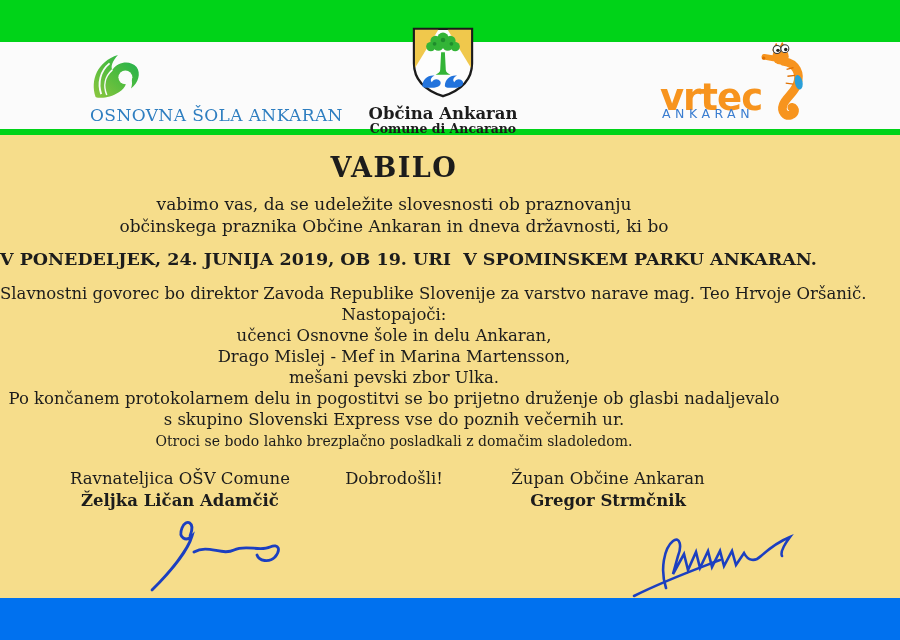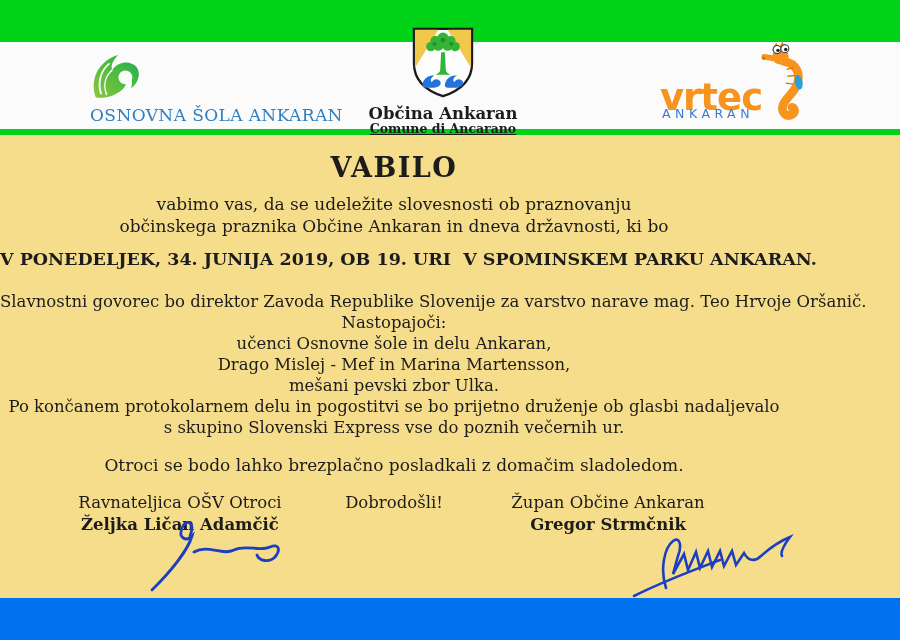--- a/index.html
+++ b/index.html
@@ -13,42 +13,42 @@
   .bar-top    {position:absolute;left:0;top:0;width:900px;height:42px;background:#00D318;}
   .band-white {position:absolute;left:0;top:42px;width:900px;height:87px;background:#FBFBFB;}
   .bar-strip  {position:absolute;left:0;top:129px;width:900px;height:6px;background:#00D318;}
   .bar-bottom {position:absolute;left:0;top:598px;width:900px;height:42px;background:#0071EF;}
 
   
   .logo-school{position:absolute;left:90px;top:52px;width:250px;}
   .logo-school .school-name{font-size:17px;color:#2E7EC0;letter-spacing:.4px;margin-top:2px;white-space:nowrap;}
   .logo-muni{position:absolute;left:368px;top:26px;width:150px;text-align:center;z-index:3;line-height:1.05;}
   .muni-name{font-size:16.5px;font-weight:600;white-space:nowrap;margin-top:2px;}
-  .muni-sub{font-size:12.5px;font-weight:600;white-space:nowrap;text-decoration:underline;}
+  .muni-sub{font-size:12.5px;font-weight:600;white-space:nowrap;}
   .logo-vrtec{position:absolute;left:652px;top:40px;width:160px;height:86px;}
   .vrtec-name{
     position:absolute;left:8px;top:39px;
     font-family:"DejaVu Sans","Liberation Sans",sans-serif;
     font-weight:bold;font-size:37px;color:#F7941E;letter-spacing:-1px;line-height:1;
   }
   .vrtec-sub{
     position:absolute;left:10px;top:66px;
     font-family:"DejaVu Sans","Liberation Sans",sans-serif;
     font-size:12.5px;color:#3A7DD0;letter-spacing:4.5px;font-weight:500;
   }
   .seahorse{position:absolute;right:2px;top:0;}
 
   
   .content{position:absolute;left:0;top:136px;width:788px;text-align:center;}
   .line{white-space:nowrap;}
   .title{margin-top:16px;font-size:27px;font-weight:bold;letter-spacing:1.5px;line-height:31px;}
   .para1{margin-top:10px;font-size:17px;line-height:22px;}
   .event{margin-top:11px;font-size:17.5px;font-weight:bold;line-height:23px;white-space:pre;}
-  .para2{margin-top:20px;font-size:16.5px;line-height:21px;}
-  .treat{margin-top:16px;font-size:17px;line-height:22px;}
+  .para2{margin-top:12px;font-size:16.5px;line-height:21px;}
+  .treat{margin-top:0;font-size:14px;line-height:22px;}
   .sigrow{margin-top:16px;display:flex;padding:0 50px;font-size:16.5px;line-height:22px;}
   .sigcol{width:260px;text-align:center;}
   .sigcenter{flex:1;text-align:center;}
   .signame{font-weight:bold;}
 
   .sig-left {position:absolute;left:132px;top:516px;z-index:5;}
   .sig-right{position:absolute;left:628px;top:528px;z-index:5;}
 </style>
 </head>
 <body>
@@ -132,37 +132,37 @@
   </div>
 
   <div class="content">
     <div class="title line">VABILO</div>
 
     <div class="para1">
       <div class="line">vabimo vas, da se udeležite slovesnosti ob praznovanju</div>
       <div class="line">občinskega praznika Občine Ankaran in dneva državnosti, ki bo</div>
     </div>
 
-    <div class="event">V PONEDELJEK, 34. JUNIJA 2019, OB 19. URI  V SPOMINSKEM PARKU ANKARAN.</div>
+    <div class="event">V PONEDELJEK, 24. JUNIJA 2019, OB 19. URI  V SPOMINSKEM PARKU ANKARAN.</div>
 
     <div class="para2">
       <div class="line">Slavnostni govorec bo direktor Zavoda Republike Slovenije za varstvo narave mag. Teo Hrvoje Oršanič.</div>
       <div class="line">Nastopajoči:</div>
       <div class="line">učenci Osnovne šole in delu Ankaran,</div>
       <div class="line">Drago Mislej - Mef in Marina Martensson,</div>
       <div class="line">mešani pevski zbor Ulka.</div>
       <div class="line">Po končanem protokolarnem delu in pogostitvi se bo prijetno druženje ob glasbi nadaljevalo</div>
       <div class="line">s skupino Slovenski Express vse do poznih večernih ur.</div>
     </div>
 
     <div class="treat line">Otroci se bodo lahko brezplačno posladkali z domačim sladoledom.</div>
 
     <div class="sigrow">
       <div class="sigcol">
-        <div class="line">Ravnateljica OŠV Otroci</div>
+        <div class="line">Ravnateljica OŠV Comune</div>
         <div class="line signame">Željka Ličan Adamčič</div>
       </div>
       <div class="sigcenter">Dobrodošli!</div>
       <div class="sigcol">
         <div class="line">Župan Občine Ankaran</div>
         <div class="line signame">Gregor Strmčnik</div>
       </div>
     </div>
   </div>
 

